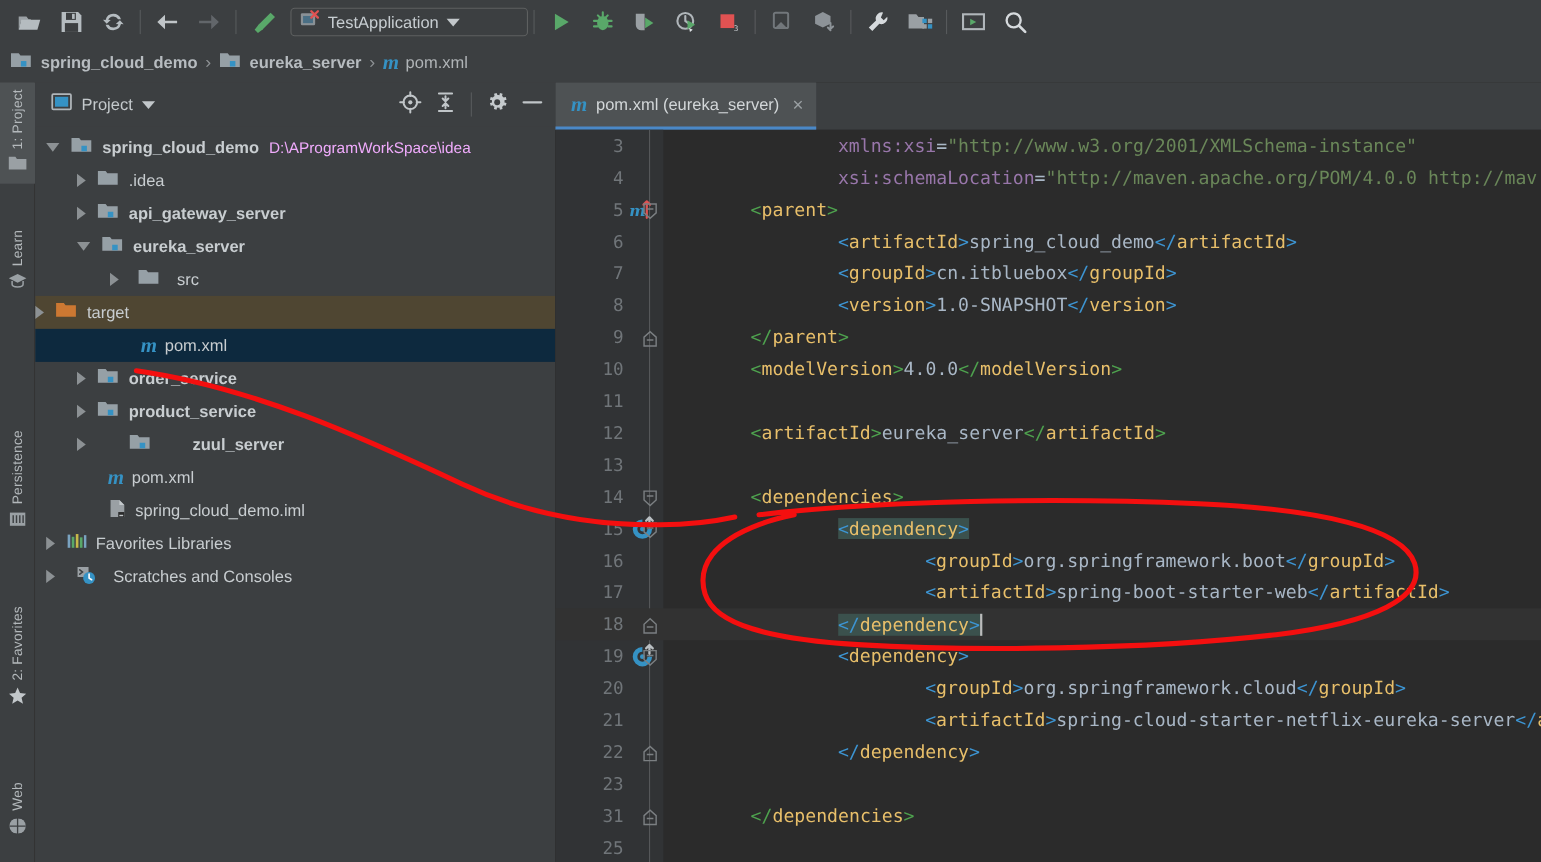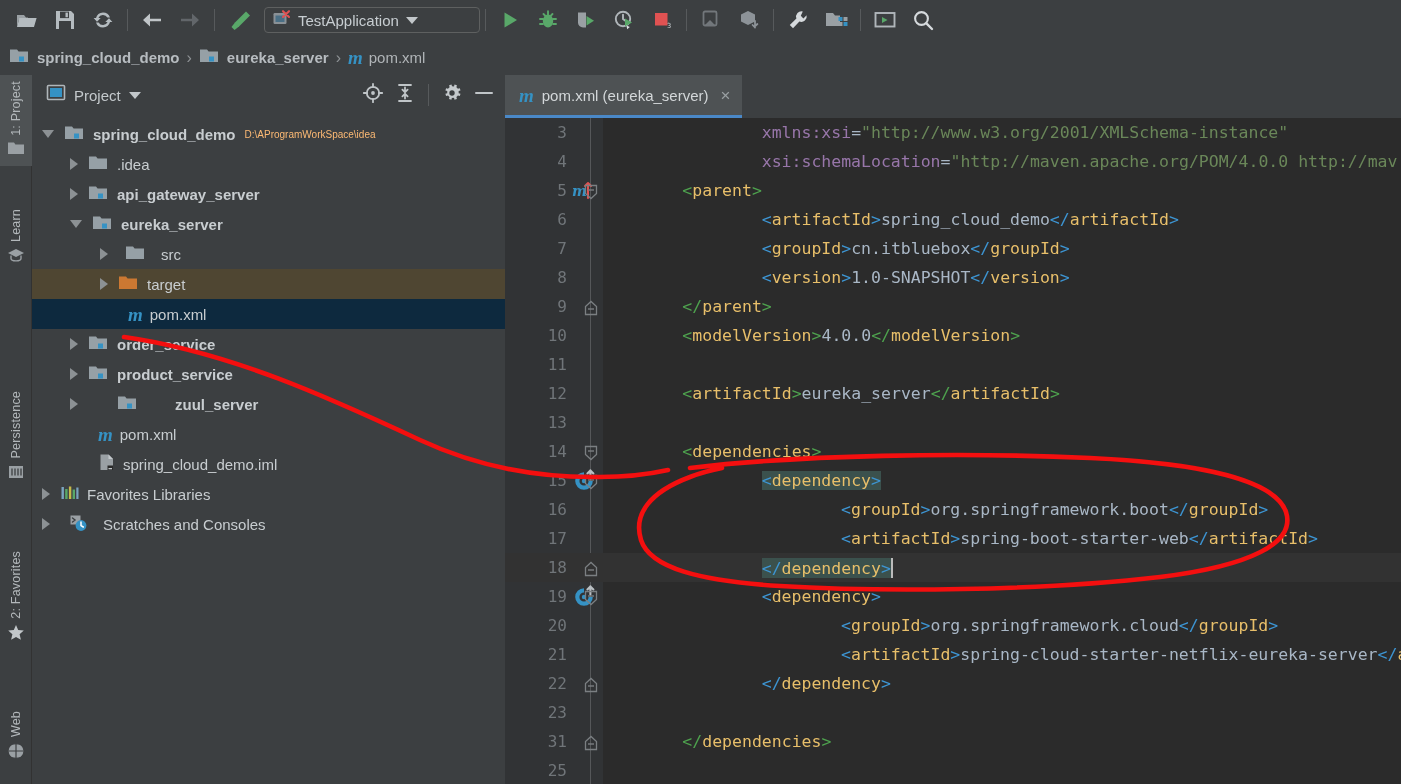--- a/index.html
+++ b/index.html
@@ -97,21 +97,21 @@
     width: 0; height: 0; flex: 0 0 auto;
     border-top: 6px solid transparent; border-bottom: 6px solid transparent;
     border-left: 8px solid #8c9194;
   }
   .arrow.open {
     border-left: 6px solid transparent; border-right: 6px solid transparent;
     border-top: 8px solid #8c9194; border-bottom: 0;
   }
   .row .lbl { margin-left: 7px; }
   .row .lbl.bold { font-weight: 700; }
-  .row .path { margin-left: 9px; color: #fdba74; font-size: 10px; }
+  .row .path { margin-left: 9px; color: #f0abfc; font-size: 14px; }
 
   
   .editor-area {
     position: absolute; left: 505px; top: 75px; right: 0; bottom: 0;
     background: #2b2b2b;
   }
   .tabbar { height: 43px; background: #3c3f41; display: flex; align-items: stretch; }
   .tab {
     display: flex; align-items: center; gap: 8px;
     padding: 0 12px 0 14px; background: #4e5254;
@@ -474,21 +474,21 @@
       <div class="row" style="padding-left:68px;gap:7px;">
         <span class="arrow"></span>
         <span style="margin-left:10px">
           <svg width="22" height="18" viewBox="0 0 22 18">
               <path d="M1 2.5h7l1.6 2H19V15H1z" fill="#96a0a6"></path>
             </svg>
         </span>
         <span class="lbl">src</span>
       </div>
 
-      <div class="row excluded-hl" style="padding-left:68px;">
+      <div class="row excluded-hl" style="">
         <span class="arrow"></span>
         <span style="margin-left:10px">
           <svg width="22" height="18" viewBox="0 0 22 18">
               <path d="M1 2.5h7l1.6 2H19V15H1z" fill="#cc7832"></path>
             </svg>
         </span>
         <span class="lbl">target</span>
       </div>
 
       <div class="row sel" style="padding-left:96px;">

